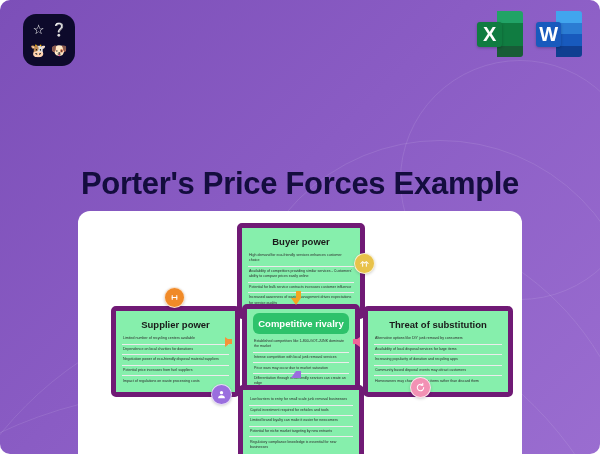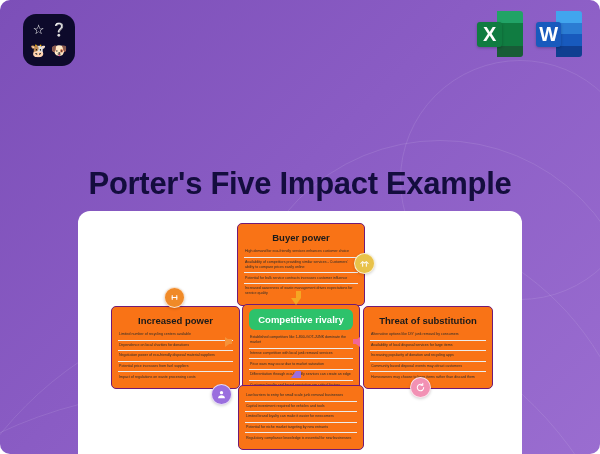--- a/index.html
+++ b/index.html
@@ -95,22 +95,22 @@
     position: absolute;
     left: 78px; top: 211px;
     width: 444px; height: 243px;
     background: #ffffff;
     border-radius: 12px 12px 0 0;
   }
 
   
   .card {
     position: absolute;
-    background: #f97316;
-    border: 1px solid #701a75;
+    background: #86efac;
+    border: 5px solid #701a75;
     border-radius: 5px;
     padding: 5px 6px 6px 6px;
   }
   .card-title {
     text-align: center;
     font-weight: bold;
     font-size: 9.5px;
     color: #1a1a1a;
     padding: 3px 0 4px 0;
   }
@@ -127,21 +127,21 @@
     line-height: 1.45;
     color: #2b2b2b;
     padding: 2.2px 1px;
     border-bottom: 0.5px solid #ececec;
   }
   .bullets li:last-child { border-bottom: none; }
 
   .c-buyer      { left: 159px; top: 12px;  width: 128px; }
   .c-supplier   { left: 33px;  top: 95px;  width: 129px; }
   .c-rivalry    { left: 164px; top: 93px;  width: 118px; padding-top: 4px; }
-  .c-substitute { left: 285px; top: 95px;  width: 130px; }
+  .c-substitute { left: 285px; top: 95px;  width: 150px; }
   .c-entrants   { left: 160px; top: 174px; width: 126px; }
 
   
   .arrow { position: absolute; width: 0; height: 0; }
   .ar-down-buyer { left: 215px; top: 80px; }
   .ar-right-sup  { left: 147px; top: 128px; }
   .ar-left-sub   { left: 275px; top: 128px; }
   .ar-up-ent     { left: 215px; top: 160px; }
 
   .tri-d { border-left: 5px solid transparent; border-right: 5px solid transparent; border-top: 7px solid #f5a623; }
@@ -204,36 +204,36 @@
       <div class="oi-body">
           <div class="oi-row"></div>
           <div class="oi-row"></div>
           <div class="oi-row"></div>
           <div class="oi-row"></div>
         </div>
       <div class="oi-tile">W</div>
     </div>
   </div>
 
-  <div class="page-title">Porter's Five Impact Example</div>
+  <div class="page-title">Porter's Price Forces Example</div>
 
   <div class="panel">
 
     <div class="card c-buyer">
       <div class="card-title">Buyer power</div>
       <ul class="bullets">
         <li>High demand for eco-friendly services enhances customer choice</li>
         <li>Availability of competitors providing similar services - Customers' ability to compare prices easily online</li>
         <li>Potential for bulk service contracts increases customer influence</li>
         <li>Increased awareness of waste management drives expectations for service quality</li>
       </ul>
     </div>
 
     <div class="card c-supplier">
-      <div class="card-title">Increased power</div>
+      <div class="card-title">Supplier power</div>
       <ul class="bullets">
         <li>Limited number of recycling centers available</li>
         <li>Dependence on local charities for donations</li>
         <li>Negotiation power of eco-friendly disposal material suppliers</li>
         <li>Potential price increases from fuel suppliers</li>
         <li>Impact of regulations on waste processing costs</li>
       </ul>
     </div>
 
     <div class="card c-rivalry">

